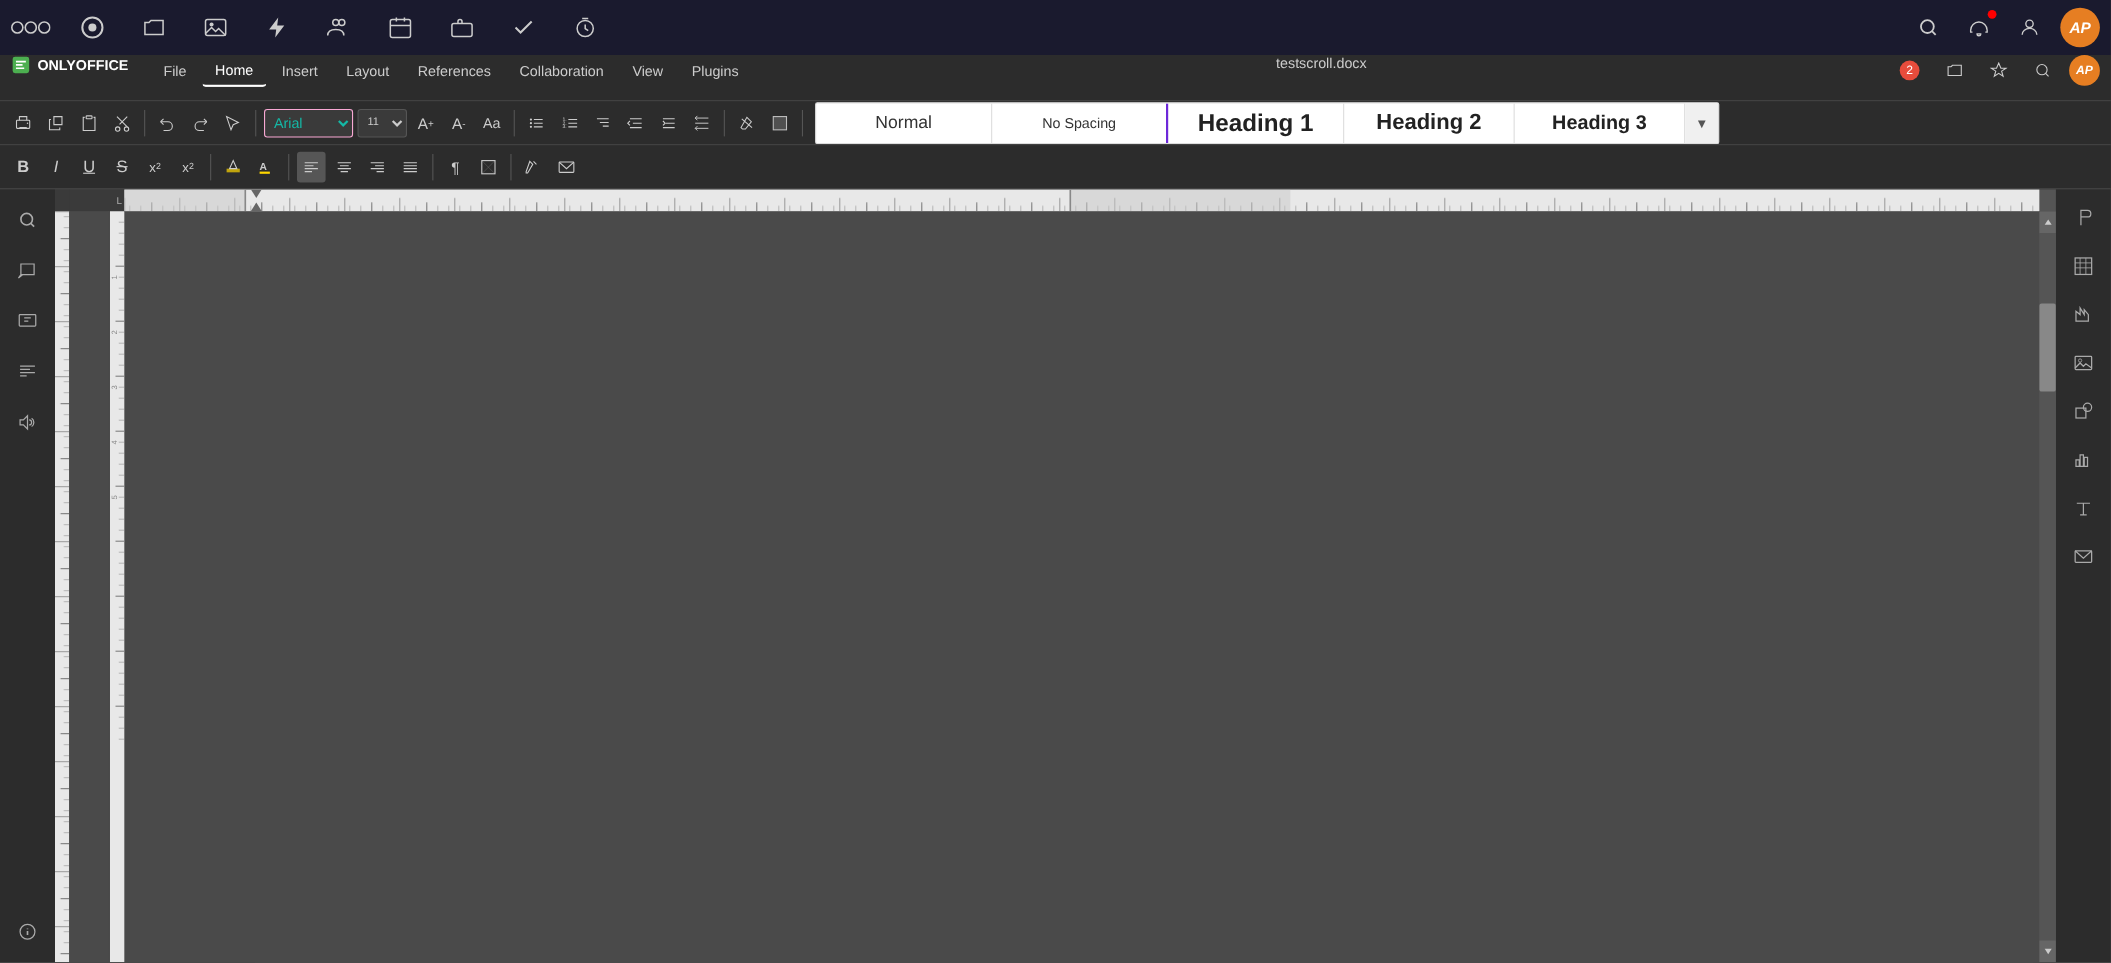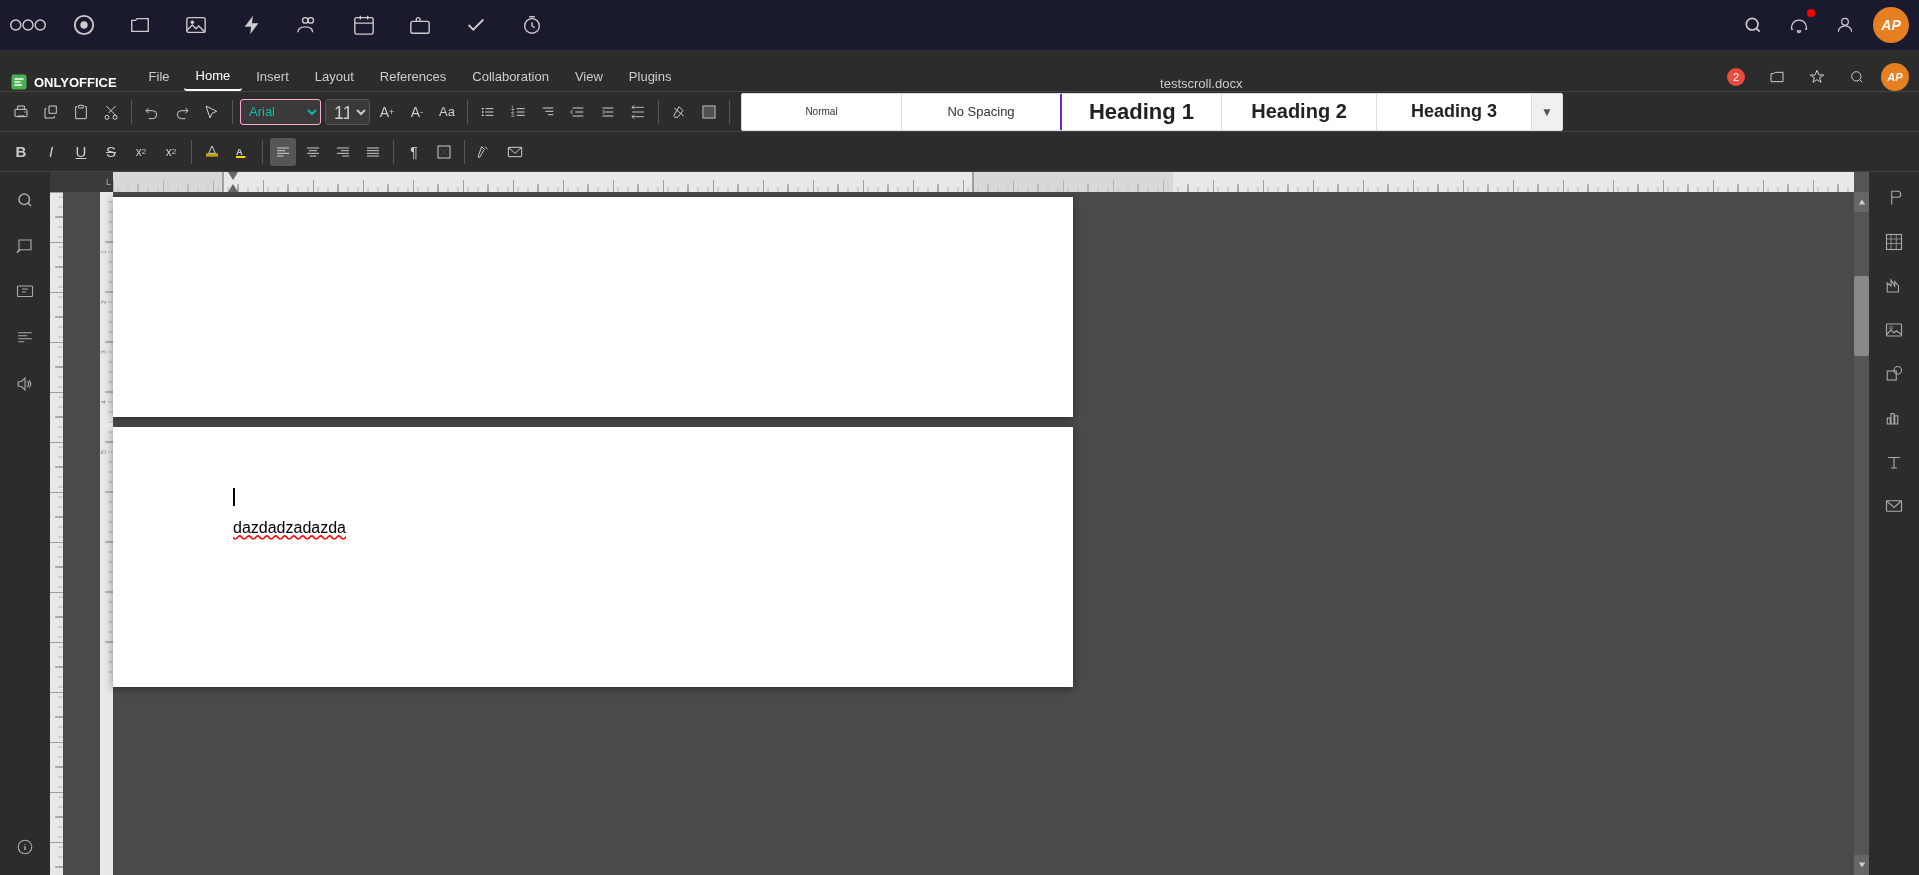--- a/index.html
+++ b/index.html
@@ -21,21 +21,21 @@
     .nav-right { display: flex; align-items: center; gap: 10px; }
     .avatar { width: 36px; height: 36px; border-radius: 50%; background: #e67e22; display: flex; align-items: center; justify-content: center; color: white; font-weight: bold; font-size: 14px; font-style: italic; }
     .notification-icon { position: relative; }
     .notification-badge { position: absolute; top: 2px; right: 2px; background: red; width: 8px; height: 8px; border-radius: 50%; }
 
     
     .menu-bar {
       background: #2c2c2c;
       height: 42px;
       display: flex;
-      align-items: flex-end;
+      align-items: flex-start;
       padding: 0 10px;
       flex-shrink: 0;
       border-bottom: 1px solid #444;
     }
     .menu-brand { display: flex; align-items: center; gap: 6px; color: #fff; font-size: 13px; font-weight: bold; margin-right: 20px; }
     .menu-items { display: flex; align-items: center; gap: 2px; }
     .menu-item { color: #ccc; font-size: 13px; padding: 6px 12px; cursor: pointer; border-radius: 3px; }
     .menu-item.active { color: #fff; border-bottom: 2px solid #fff; }
     .menu-title { flex: 1; text-align: center; color: #ccc; font-size: 13px; }
     .menu-right { display: flex; align-items: center; gap: 8px; }
@@ -49,21 +49,21 @@
       display: flex;
       align-items: center;
       padding: 0 8px;
       gap: 4px;
       flex-shrink: 0;
       border-bottom: 1px solid #444;
     }
     .toolbar-sep { width: 1px; height: 24px; background: #555; margin: 0 3px; }
     .tb-btn { background: none; border: none; color: #ccc; cursor: pointer; padding: 3px 5px; border-radius: 3px; font-size: 13px; display: flex; align-items: center; justify-content: center; min-width: 26px; height: 28px; }
     .font-select { background: #3a3a3a; border: 1px solid #f9a8d4; color: #14b8a6; padding: 2px 4px; font-size: 13px; border-radius: 3px; height: 26px; width: 81px; }
-    .font-size { background: #3a3a3a; border: 1px solid #555; color: #ccc; padding: 2px 4px; font-size: 18px; border-radius: 3px; height: 26px; width: 45px; }
+    .font-size { background: #3a3a3a; border: 1px solid #555; color: #ccc; padding: 2px 4px; font-size: 10px; border-radius: 3px; height: 26px; width: 45px; }
     .tb-btn.active { background: rgba(255,255,255,0.2); }
 
     
     .toolbar2 {
       background: #2c2c2c;
       height: 40px;
       display: flex;
       align-items: center;
       padding: 0 8px;
       gap: 4px;
@@ -398,21 +398,21 @@
   <button class="tb-btn" title="Shading">
     <svg width="16" height="16" viewBox="0 0 24 24">
         <rect x="3" y="3" width="18" height="18" fill="none" stroke="#ccc" stroke-width="1.5"></rect>
         <rect x="3" y="3" width="18" height="18" fill="#888" opacity="0.4"></rect>
       </svg>
   </button>
 
   <div class="toolbar-sep"></div>
   <div style="display:flex;align-items:stretch;height:38px;background:#fff;border:1px solid #ddd;border-radius:2px;overflow:hidden;margin-left:4px;">
     <div style="width:160px;display:flex;align-items:center;justify-content:center;border-right:1px solid #ddd;cursor:pointer;padding:2px 8px;">
-      <span style="font-size:10px;color:#333;">Normal</span>
+      <span style="font-size:16px;color:#333;">Normal</span>
     </div>
     <div style="width:160px;display:flex;align-items:center;justify-content:center;border-right:2px solid #6d28d9;cursor:pointer;padding:2px 8px;">
       <span style="font-size:13px;color:#333;">No Spacing</span>
     </div>
     <div style="width:160px;display:flex;align-items:center;justify-content:center;border-right:1px solid #ddd;cursor:pointer;padding:4px 4px;">
       <span style="font-size:22px;font-weight:bold;color:#222;">Heading 1</span>
     </div>
     <div style="width:155px;display:flex;align-items:center;justify-content:center;border-right:1px solid #ddd;cursor:pointer;padding:2px 4px;">
       <span style="font-size:20px;font-weight:bold;color:#222;">Heading 2</span>
     </div>
@@ -641,41 +641,20 @@
               <text x="6" y="62" font-size="7" fill="#888" transform="rotate(-90, 6, 62)">1</text>
               <text x="6" y="112" font-size="7" fill="#888" transform="rotate(-90, 6, 112)">2</text>
               <text x="6" y="162" font-size="7" fill="#888" transform="rotate(-90, 6, 162)">3</text>
               <text x="6" y="212" font-size="7" fill="#888" transform="rotate(-90, 6, 212)">4</text>
               <text x="6" y="262" font-size="7" fill="#888" transform="rotate(-90, 6, 262)">5</text>
             </svg>
           </div>
           <div style="position:absolute;left:0;right:14px;top:0;height:100%;background:#4a4a4a;"></div>
         </div>
 
-        <div style="display:flex;flex-direction:column;align-items:center;gap:10px;padding:5px 0;">
-
-          <div class="page page-1">
-            <div style="padding:40px 120px;min-height:200px;">
-              
-            </div>
-          </div>
-
-          <div class="page page-2">
-            <div style="padding:60px 120px 40px;">
-
-              <div style="margin-bottom:12px;height:20px;display:flex;align-items:center;">
-                <span class="text-cursor"></span>
-              </div>
-
-              <div style="margin-top:8px;">
-                <span class="spell-error">dazdadzadazda</span>
-              </div>
-            </div>
-          </div>
-        </div>
 
         <div style="width:50px;flex-shrink:0;"></div>
       </div>
 
       <div style="width:15px;background:#555;flex-shrink:0;position:relative;">
         <div style="position:absolute;top:0;left:0;width:100%;height:20px;background:#666;display:flex;align-items:center;justify-content:center;cursor:pointer;">
           <svg width="8" height="8" viewBox="0 0 10 10">
               <path d="M5 2l4 6H1z" fill="#ccc"></path>
             </svg>
         </div>

